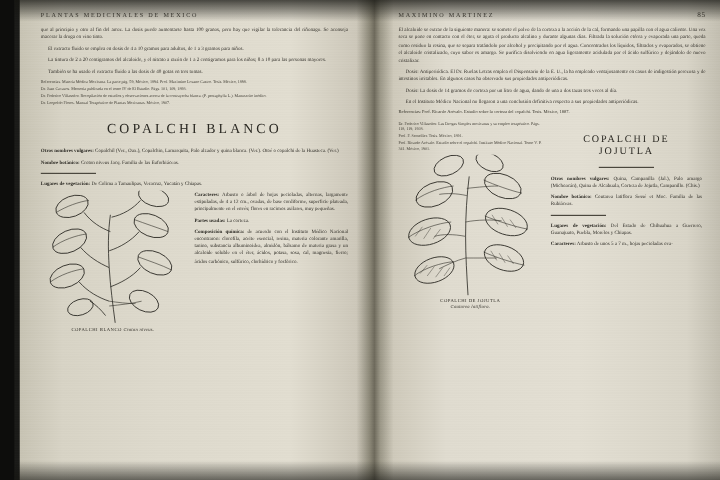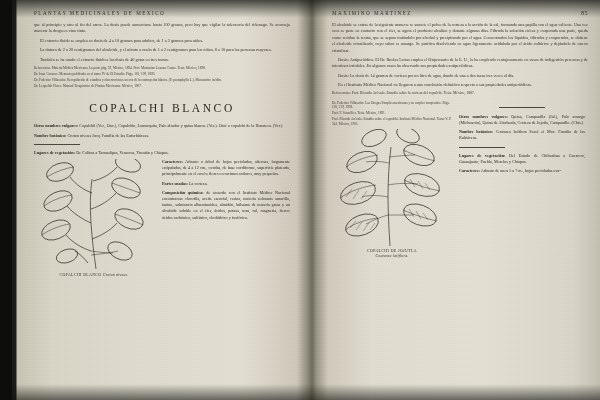--- a/index.html
+++ b/index.html
@@ -305,20 +305,24 @@
               <path d="M57 28 C66 27, 76 26, 83 26" stroke-width="0.5"></path>
             </g>
           </svg>
           <div class="figcaption">
             <span>COPALCHI DE JOJUTLA</span>
             <div class="sub">Coutarea latiflora.</div>
           </div>
         </div>
 
         <div class="txt-side">
+          <h2 class="species-title-sm">
+            <span>COPALCHI DE</span><br>
+            <span>JOJUTLA</span>
+          </h2>
           <div class="rule center"></div>
           <div class="kv">
             <b>Otros nombres vulgares:</b>
             <span>Quina, Campanilla (Jal.), Palo amargo (Michoacán), Quina de Alcabuala, Corteza de Jojutla, Campanillo. (Chis.)</span>
           </div>
           <div class="kv">
             <b>Nombre botánico:</b>
             <span>Coutarea latiflora Sessé et Moc. Familia de las Rubiáceas.</span>
           </div>
           <div class="rule"></div>

